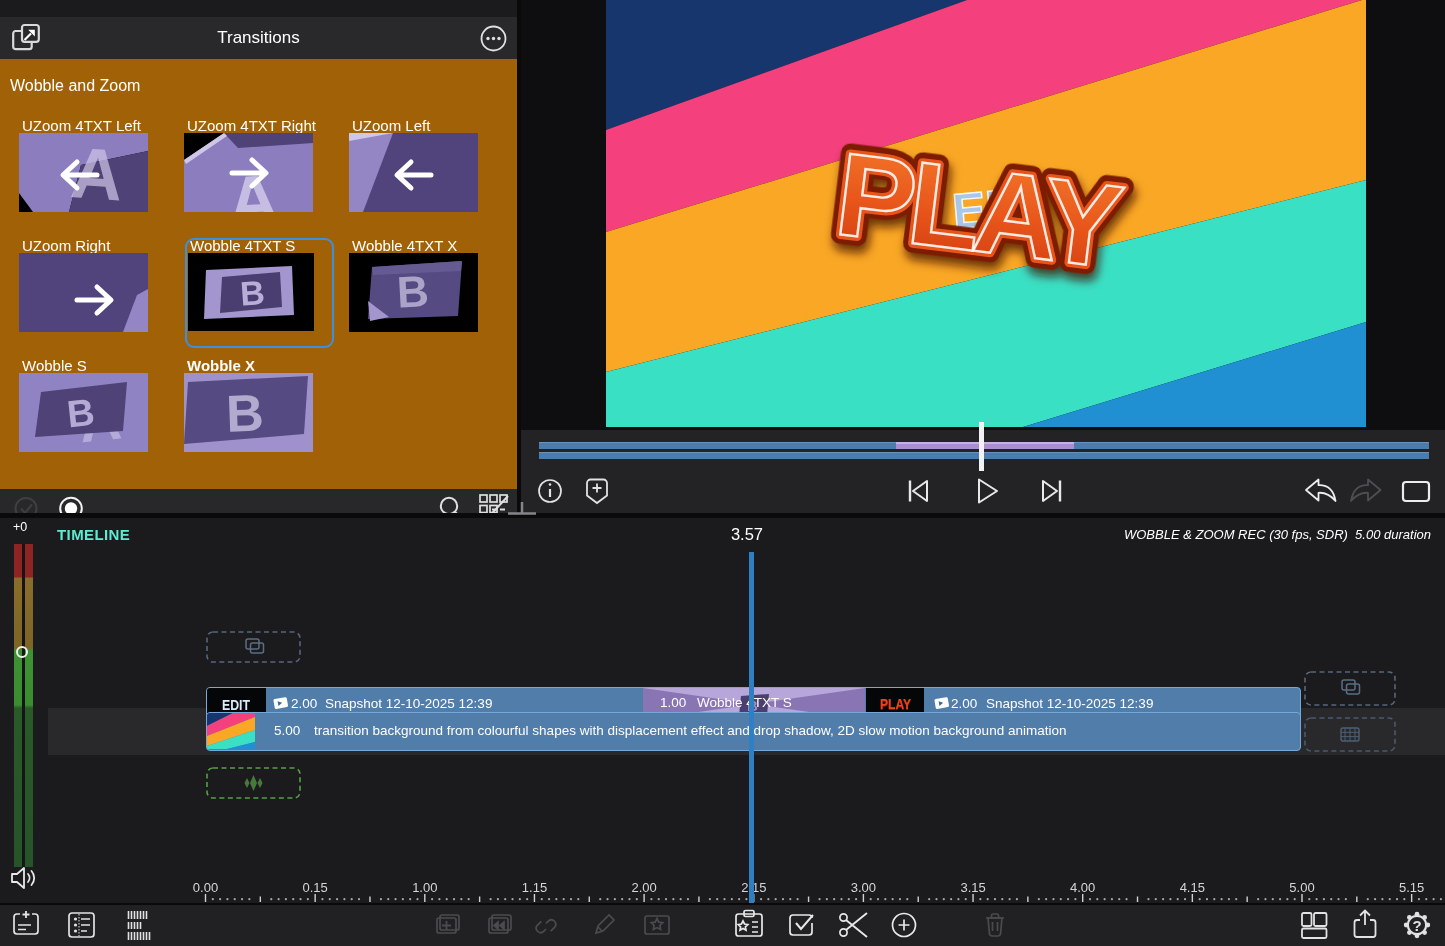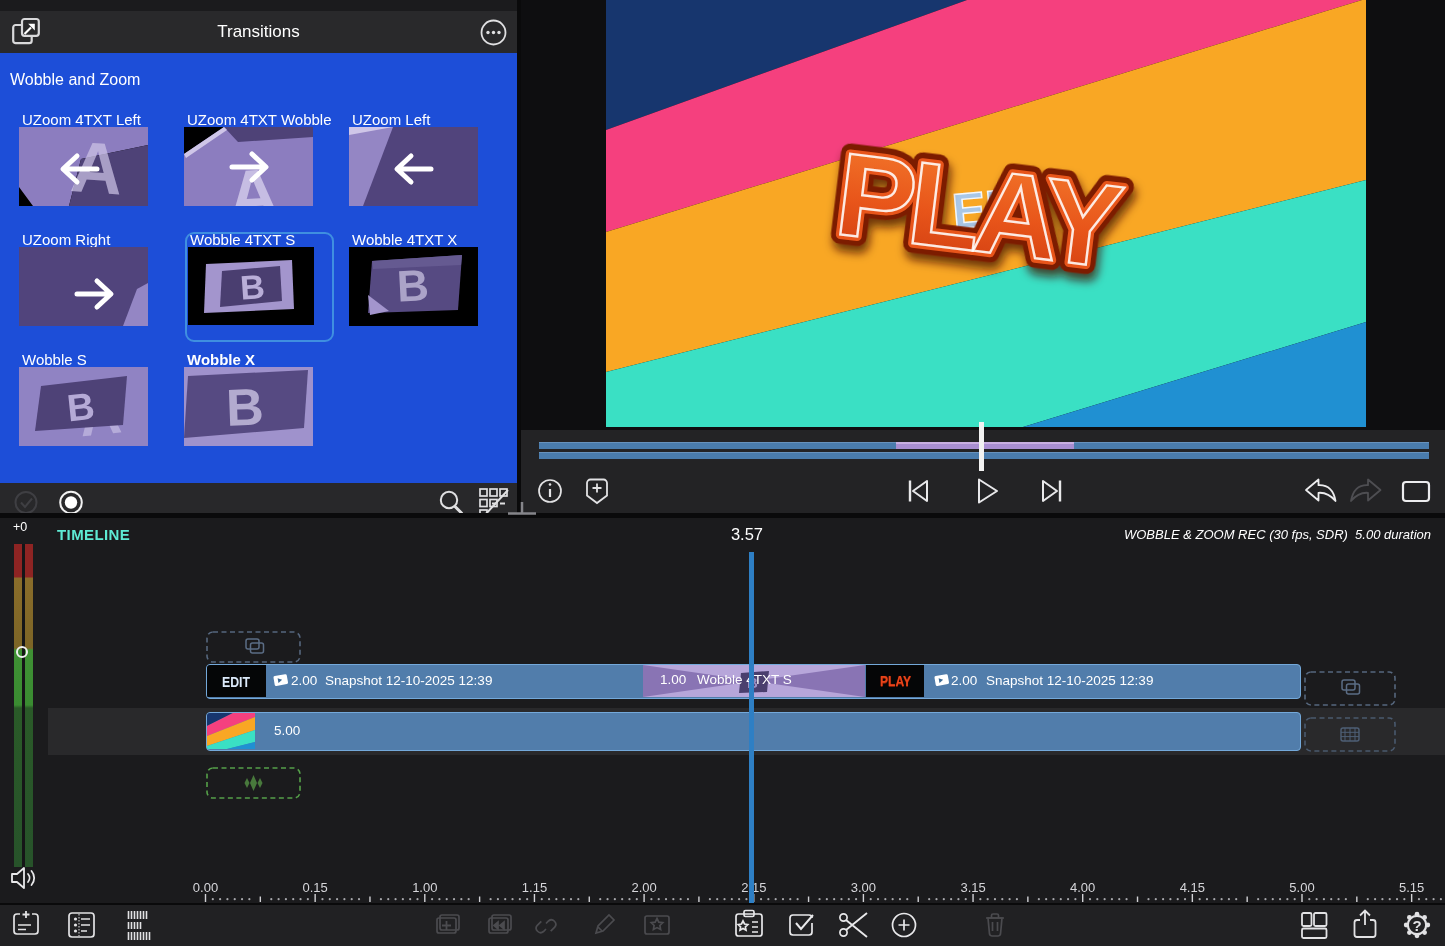--- a/index.html
+++ b/index.html
@@ -2,21 +2,21 @@
 <html><head>
 <meta charset="utf-8">
 <style>
   * { margin:0; padding:0; box-sizing:border-box; }
   html,body { width:1445px; height:946px; background:#000; overflow:hidden;
     font-family:"Liberation Sans", sans-serif; }
   #app { position:relative; width:1445px; height:946px; background:#1b1b1d; }
   .abs { position:absolute; }
 
   
-  #lpanel { left:0; top:11px; width:520px; height:513px; background:#1d4ed8; }
+  #lpanel { left:0; top:17px; width:520px; height:513px; background:#a16207; }
   #lpanel-header { left:0; top:0; width:517px; height:42px; background:#29292b; }
   #lpanel-title { width:100%; text-align:center; top:11px; font-size:17px; color:#fff; }
   #section-title { left:10px; top:60px; font-size:16px; color:#fff; }
   .cell-label { position:absolute; font-size:15px; color:#fff; white-space:nowrap; }
   .thumb { position:absolute; width:129px; height:79px; background:#000; overflow:hidden; }
   #sel-box { left:185px; top:221px; width:149px; height:110px; border:2px solid #3f8fe0; border-radius:9px; }
   #lpanel-bar { left:0; top:472px; width:517px; height:40px; background:#28282a; }
 
   
   #preview { left:521px; top:0; width:924px; height:513px; background:#232325; }
@@ -67,21 +67,21 @@
       <svg class="icon" style="left:480px; top:8px;" width="27" height="27" viewBox="0 0 27 27">
         <circle cx="13.5" cy="13.5" r="12" fill="none" stroke="#e0e0e2" stroke-width="1.8"></circle>
         <circle cx="8" cy="13.5" r="1.7" fill="#e0e0e2"></circle>
         <circle cx="13.5" cy="13.5" r="1.7" fill="#e0e0e2"></circle>
         <circle cx="19" cy="13.5" r="1.7" fill="#e0e0e2"></circle>
       </svg>
     </div>
     <div id="section-title" class="abs">Wobble and Zoom</div>
 
     <div class="cell-label" style="left:22px; top:100px;">UZoom 4TXT Left</div>
-    <div class="cell-label" style="left:187px; top:100px;">UZoom 4TXT Wobble</div>
+    <div class="cell-label" style="left:187px; top:100px;">UZoom 4TXT Right</div>
     <div class="cell-label" style="left:352px; top:100px;">UZoom Left</div>
     <div class="thumb" style="left:19px; top:116px;">
       <svg width="129" height="79" viewBox="0 0 129 79">
         <polygon points="0,0 129,0 129,79 0,79" fill="#000"></polygon>
         <polygon points="0,0 129,0 129,18 62,32 50,79 14,79 0,60" fill="#8c7dbf"></polygon>
         <polygon points="62,32 129,18 129,79 50,79" fill="#4e4277"></polygon>
         <text x="52" y="66" font-size="72" font-weight="bold" fill="#cfc6e8" opacity=".7" transform="rotate(4 80 40)">A</text>
         <g stroke="#fff" stroke-width="5" fill="none" stroke-linecap="round" stroke-linejoin="round">
           <path d="M78 42 H46 M58 29 L44 42 L58 55"></path>
         </g>
@@ -279,21 +279,21 @@
     </svg>
     <svg class="abs" style="left:206px; top:249px;" width="95" height="32" viewBox="0 0 95 32">
       <rect x="1" y="1" width="93" height="30" rx="6" fill="none" stroke="#55a049" stroke-width="1.6" stroke-dasharray="5 3.5"></rect>
       <g fill="#48793c">
         <polygon points="47.5,8 51,16 47.5,24 44,16"></polygon>
         <polygon points="41,11 43.5,16 41,21 38.5,16"></polygon>
         <polygon points="54,11 56.5,16 54,21 51.5,16"></polygon>
       </g>
     </svg>
 
-    <div class="clipgrp" style="left:206px; top:146px; width:1095px; height:35px;">
+    <div class="clipgrp" style="left:206px; top:169px; width:1095px; height:35px;">
       <div class="abs" style="left:0; top:0; width:59px; height:32px; background:#050607;"></div>
       <div class="cliptxt" style="left:15px; top:8px; font-weight:bold; font-size:15px; color:#dceafa; letter-spacing:0; transform:scaleX(.82); transform-origin:0 0;">EDIT</div>
       <svg class="abs" style="left:66px; top:8px;" width="16" height="14" viewBox="0 0 16 14">
         <g transform="rotate(-10 8 7)">
           <rect x="1" y="2" width="13.5" height="10" rx="1.5" fill="#fff"></rect>
           <path d="M5 4.6 l4.2 2.4 l-4.2 2.4 z" fill="#3b6a96"></path>
         </g>
       </svg>
       <div class="cliptxt" style="left:84px; top:8px;">2.00</div>
       <div class="cliptxt" style="left:118px; top:8px;">Snapshot 12-10-2025 12:39</div>
@@ -322,20 +322,21 @@
 
     <div class="clipgrp" style="left:206px; top:194px; width:1095px; height:39px;">
       <svg class="abs" style="left:0; top:0;" width="48" height="36" viewBox="0 0 48 36">
         <polygon points="0,0 26,0 0,13" fill="#17366e"></polygon>
         <polygon points="26,0 48,0 48,4 0,23 0,13" fill="#f5407e"></polygon>
         <polygon points="48,4 48,17 0,33 0,23" fill="#f9a724"></polygon>
         <polygon points="48,17 48,29 20,36 0,36 0,33" fill="#3ae0c4"></polygon>
         <polygon points="48,29 48,36 20,36" fill="#2090d2"></polygon>
       </svg>
       <div class="cliptxt" style="left:67px; top:10px;">5.00</div>
+      <div class="cliptxt" style="left:107px; top:10px;">transition background from colourful shapes with displacement effect and drop shadow, 2D slow motion background animation</div>
     </div>
 
     <svg id="ruler" class="abs" width="1445" height="44" viewBox="0 0 1445 44">
         <text x="205.5" y="19" font-size="13" fill="#d6d6da" text-anchor="middle">0.00</text>
         <text x="315.1" y="19" font-size="13" fill="#d6d6da" text-anchor="middle">0.15</text>
         <text x="424.8" y="19" font-size="13" fill="#d6d6da" text-anchor="middle">1.00</text>
         <text x="534.5" y="19" font-size="13" fill="#d6d6da" text-anchor="middle">1.15</text>
         <text x="644.1" y="19" font-size="13" fill="#d6d6da" text-anchor="middle">2.00</text>
         <text x="753.8" y="19" font-size="13" fill="#d6d6da" text-anchor="middle">2.15</text>
         <text x="863.4" y="19" font-size="13" fill="#d6d6da" text-anchor="middle">3.00</text>

